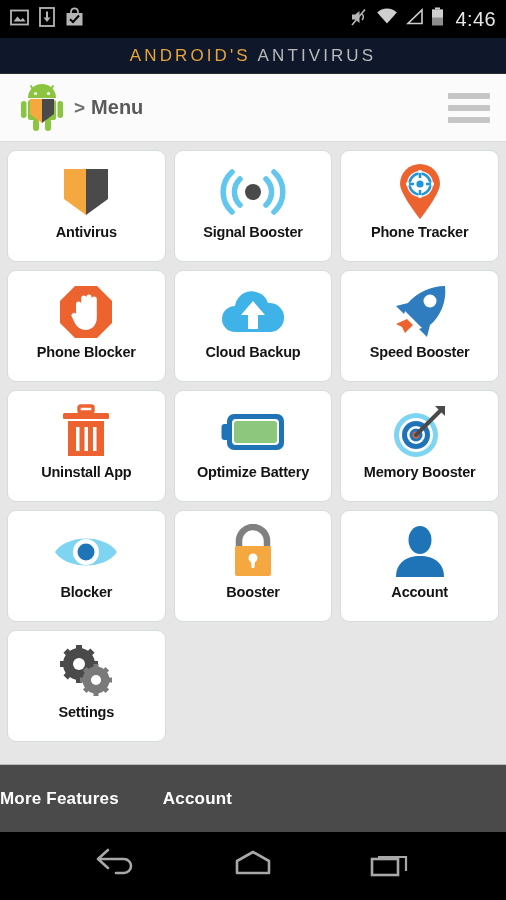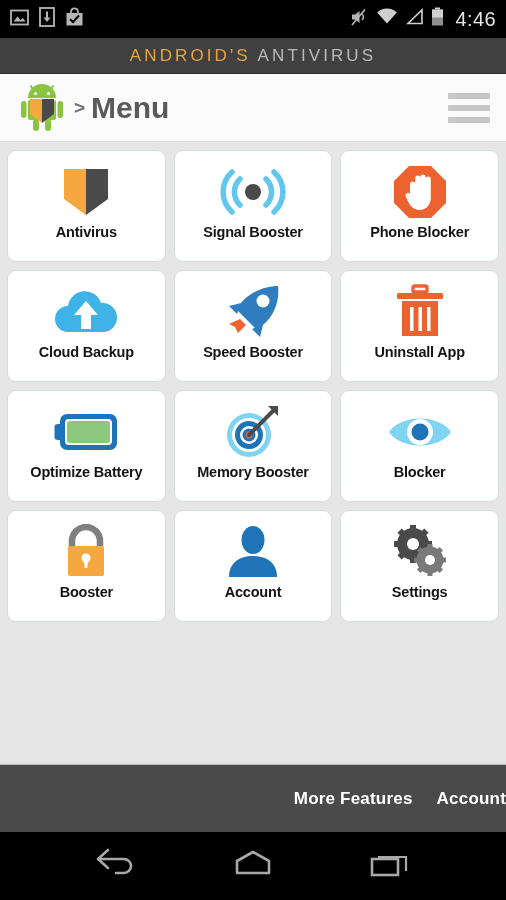--- a/index.html
+++ b/index.html
@@ -15,56 +15,56 @@
   .statusbar {
     height:38px; background:#000; display:flex; align-items:center;
     padding:0 10px; flex:0 0 38px;
   }
   .sb-left { display:flex; align-items:center; gap:10px; }
   .sb-right { margin-left:auto; display:flex; align-items:center; gap:7px; }
   .sb-time { color:#e6e6e6; font-size:20px; letter-spacing:.4px; margin-left:4px; }
 
   
   .brandbar {
-    flex:0 0 36px; background:#404040; display:flex; align-items:center;
+    flex:0 0 36px; background:#0f172a; display:flex; align-items:center;
     justify-content:center; border-bottom:1px solid #2e2e2e;
   }
   .brand-txt { font-size:17px; letter-spacing:3.1px; font-weight:400; white-space:nowrap; }
   .brand-a { color:#e8a33d; }
   .brand-b { color:#b9b9b9; }
 
   
   .header {
     flex:0 0 68px; background:#fbfbfb; display:flex; align-items:center;
     padding:0 16px 0 18px; border-bottom:1px solid #dddddd;
   }
   .logo-wrap { width:48px; height:52px; position:relative; flex:0 0 48px; }
   .hdr-gt { color:#6d6d6d; font-size:19px; font-weight:bold; margin:0 6px 0 8px; }
-  .hdr-title { color:#5a5a5a; font-size:30px; font-weight:bold; }
+  .hdr-title { color:#5a5a5a; font-size:20px; font-weight:bold; }
   .hamburger { margin-left:auto; width:42px; display:flex; flex-direction:column; gap:6px; }
   .hamburger span { display:block; height:6px; background:#c6c6c6; border-radius:1px; }
 
   
   .grid-area { flex:1 1 auto; background:#e6e6e6; padding:8px 7px 6px 7px; overflow:hidden; }
   .grid { display:grid; grid-template-columns:repeat(3,1fr); gap:8px; }
   .tile {
     background:#fff; border:1px solid #d5dde0; border-radius:9px;
     height:112px; display:flex; flex-direction:column; align-items:center;
     justify-content:flex-start; padding-top:11px;
   }
   .tile-icon { height:60px; display:flex; align-items:center; justify-content:center; }
   .tile-label {
     font-size:14.5px; font-weight:bold; color:#141414; margin-top:2px;
     text-align:center; letter-spacing:-.2px; white-space:nowrap;
   }
 
   
   .tabbar {
     flex:0 0 68px; background:#4a4a4a; display:flex; align-items:center;
-    justify-content:flex-end; gap:24px; border-top:1px solid #bdbdbd;
+    justify-content:flex-start; gap:44px; border-top:1px solid #bdbdbd;
   }
   .tab-item { color:#fff; font-size:17px; font-weight:bold; letter-spacing:.2px; }
 
   
   .navbar {
     flex:0 0 68px; background:#000; display:flex; align-items:center;
     justify-content:space-around; padding:0 48px;
   }
 </style>
 </head>
@@ -182,20 +182,39 @@
             <circle cx="35" cy="27" r="8" fill="#4a4a4a"></circle>
             <path d="M22 14 a18 18 0 0 0 0 26" fill="none" stroke="#62c6ee" stroke-width="5.5" stroke-linecap="round"></path>
             <path d="M48 14 a18 18 0 0 1 0 26" fill="none" stroke="#62c6ee" stroke-width="5.5" stroke-linecap="round"></path>
             <path d="M14 7 a27 27 0 0 0 0 40" fill="none" stroke="#62c6ee" stroke-width="5.5" stroke-linecap="round"></path>
             <path d="M56 7 a27 27 0 0 1 0 40" fill="none" stroke="#62c6ee" stroke-width="5.5" stroke-linecap="round"></path>
           </svg>
         </div>
         <div class="tile-label">Signal Booster</div>
       </div>
 
+      <div class="tile">
+        <div class="tile-icon">
+          <svg width="48" height="58" viewBox="0 0 48 58">
+            <path d="M24 56 C24 56 44 31 44 21 A20 20 0 0 0 4 21 C4 31 24 56 24 56 Z" fill="#ec6330"></path>
+            <circle cx="24" cy="21" r="13" fill="#fff"></circle>
+            <circle cx="24" cy="21" r="10.5" fill="none" stroke="#2196d6" stroke-width="2.6"></circle>
+            <circle cx="24" cy="21" r="3.6" fill="#2196d6"></circle>
+            <line x1="24" y1="7" x2="24" y2="14" stroke="#fff" stroke-width="3"></line>
+            <line x1="24" y1="28" x2="24" y2="35" stroke="#fff" stroke-width="3"></line>
+            <line x1="10" y1="21" x2="17" y2="21" stroke="#fff" stroke-width="3"></line>
+            <line x1="31" y1="21" x2="38" y2="21" stroke="#fff" stroke-width="3"></line>
+            <line x1="24" y1="10" x2="24" y2="15" stroke="#2196d6" stroke-width="2.6"></line>
+            <line x1="24" y1="27" x2="24" y2="32" stroke="#2196d6" stroke-width="2.6"></line>
+            <line x1="13" y1="21" x2="18" y2="21" stroke="#2196d6" stroke-width="2.6"></line>
+            <line x1="30" y1="21" x2="35" y2="21" stroke="#2196d6" stroke-width="2.6"></line>
+          </svg>
+        </div>
+        <div class="tile-label">Phone Tracker</div>
+      </div>
 
       <div class="tile">
         <div class="tile-icon">
           <svg width="56" height="56" viewBox="0 0 56 56">
             <path d="M17 2 H39 L54 17 V39 L39 54 H17 L2 39 V17 Z" fill="#ec6330"></path>
             <path d="M18 30 V20 a2.6 2.6 0 0 1 5.2 0 V14 a2.6 2.6 0 0 1 5.2 0 V13 a2.6 2.6 0 0 1 5.2 0 V15 a2.6 2.6 0 0 1 5.2 0 V34 c0 7-5 12-11 12 -6 0-9.5-4-11.5-8 L14 33 a2.4 2.4 0 0 1 4-3 Z" fill="#fff"></path>
           </svg>
         </div>
         <div class="tile-label">Phone Blocker</div>
       </div>

